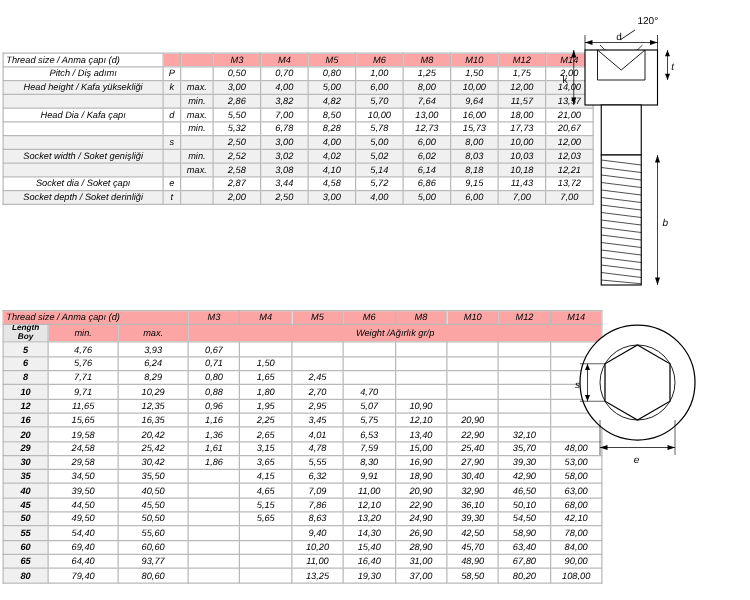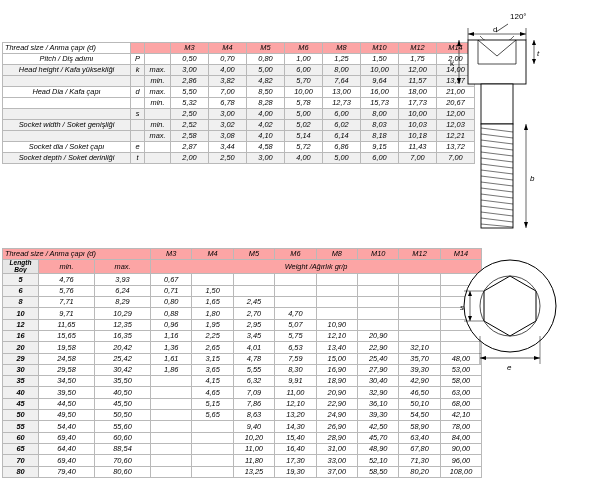--- a/index.html
+++ b/index.html
@@ -469,42 +469,29 @@
           <td class="wcell">10,20</td>
           <td class="wcell">15,40</td>
           <td class="wcell">28,90</td>
           <td class="wcell">45,70</td>
           <td class="wcell">63,40</td>
           <td class="wcell">84,00</td>
         </tr>
       <tr>
           <td class="lencell">65</td>
           <td class="num">64,40</td>
-          <td class="num">88,54</td>
+          <td class="num">93,77</td>
           <td class="wcell"></td>
           <td class="wcell"></td>
           <td class="wcell">11,00</td>
           <td class="wcell">16,40</td>
           <td class="wcell">31,00</td>
           <td class="wcell">48,90</td>
           <td class="wcell">67,80</td>
           <td class="wcell">90,00</td>
-        </tr>
-      <tr>
-          <td class="lencell">70</td>
-          <td class="num">69,40</td>
-          <td class="num">70,60</td>
-          <td class="wcell"></td>
-          <td class="wcell"></td>
-          <td class="wcell">11,80</td>
-          <td class="wcell">17,30</td>
-          <td class="wcell">33,00</td>
-          <td class="wcell">52,10</td>
-          <td class="wcell">71,30</td>
-          <td class="wcell">96,00</td>
         </tr>
       <tr>
           <td class="lencell">80</td>
           <td class="num">79,40</td>
           <td class="num">80,60</td>
           <td class="wcell"></td>
           <td class="wcell"></td>
           <td class="wcell">13,25</td>
           <td class="wcell">19,30</td>
           <td class="wcell">37,00</td>

